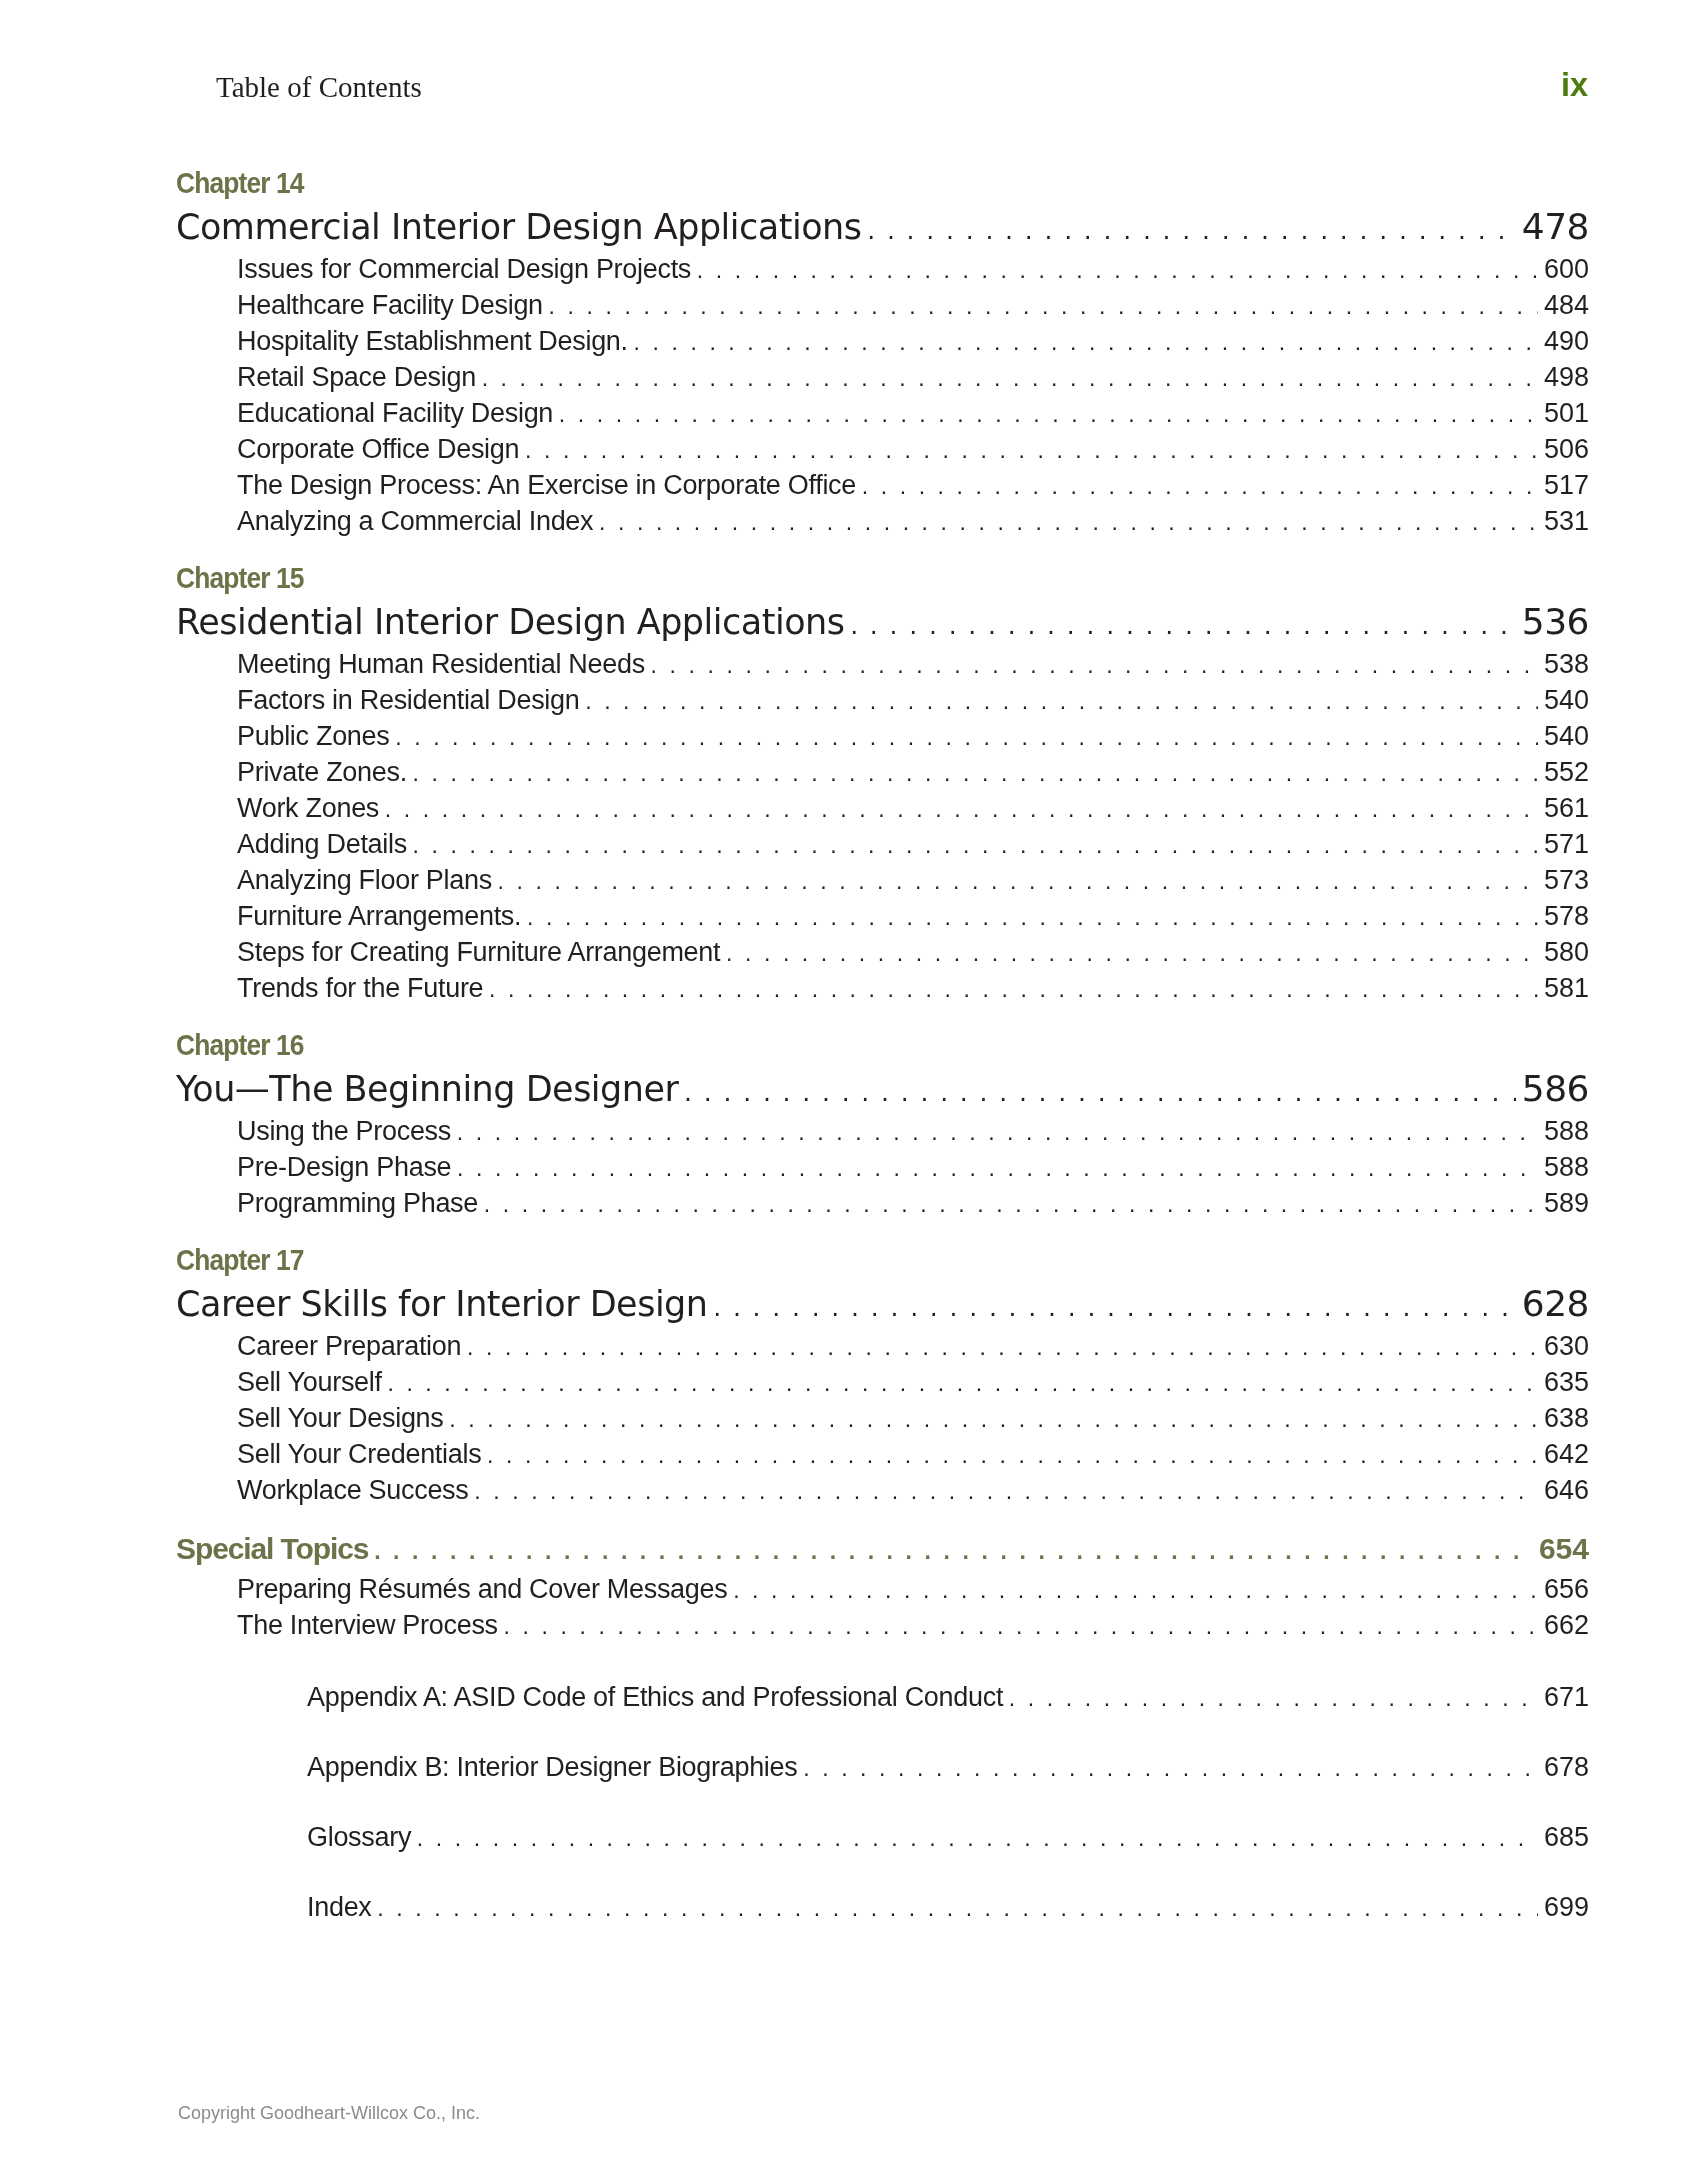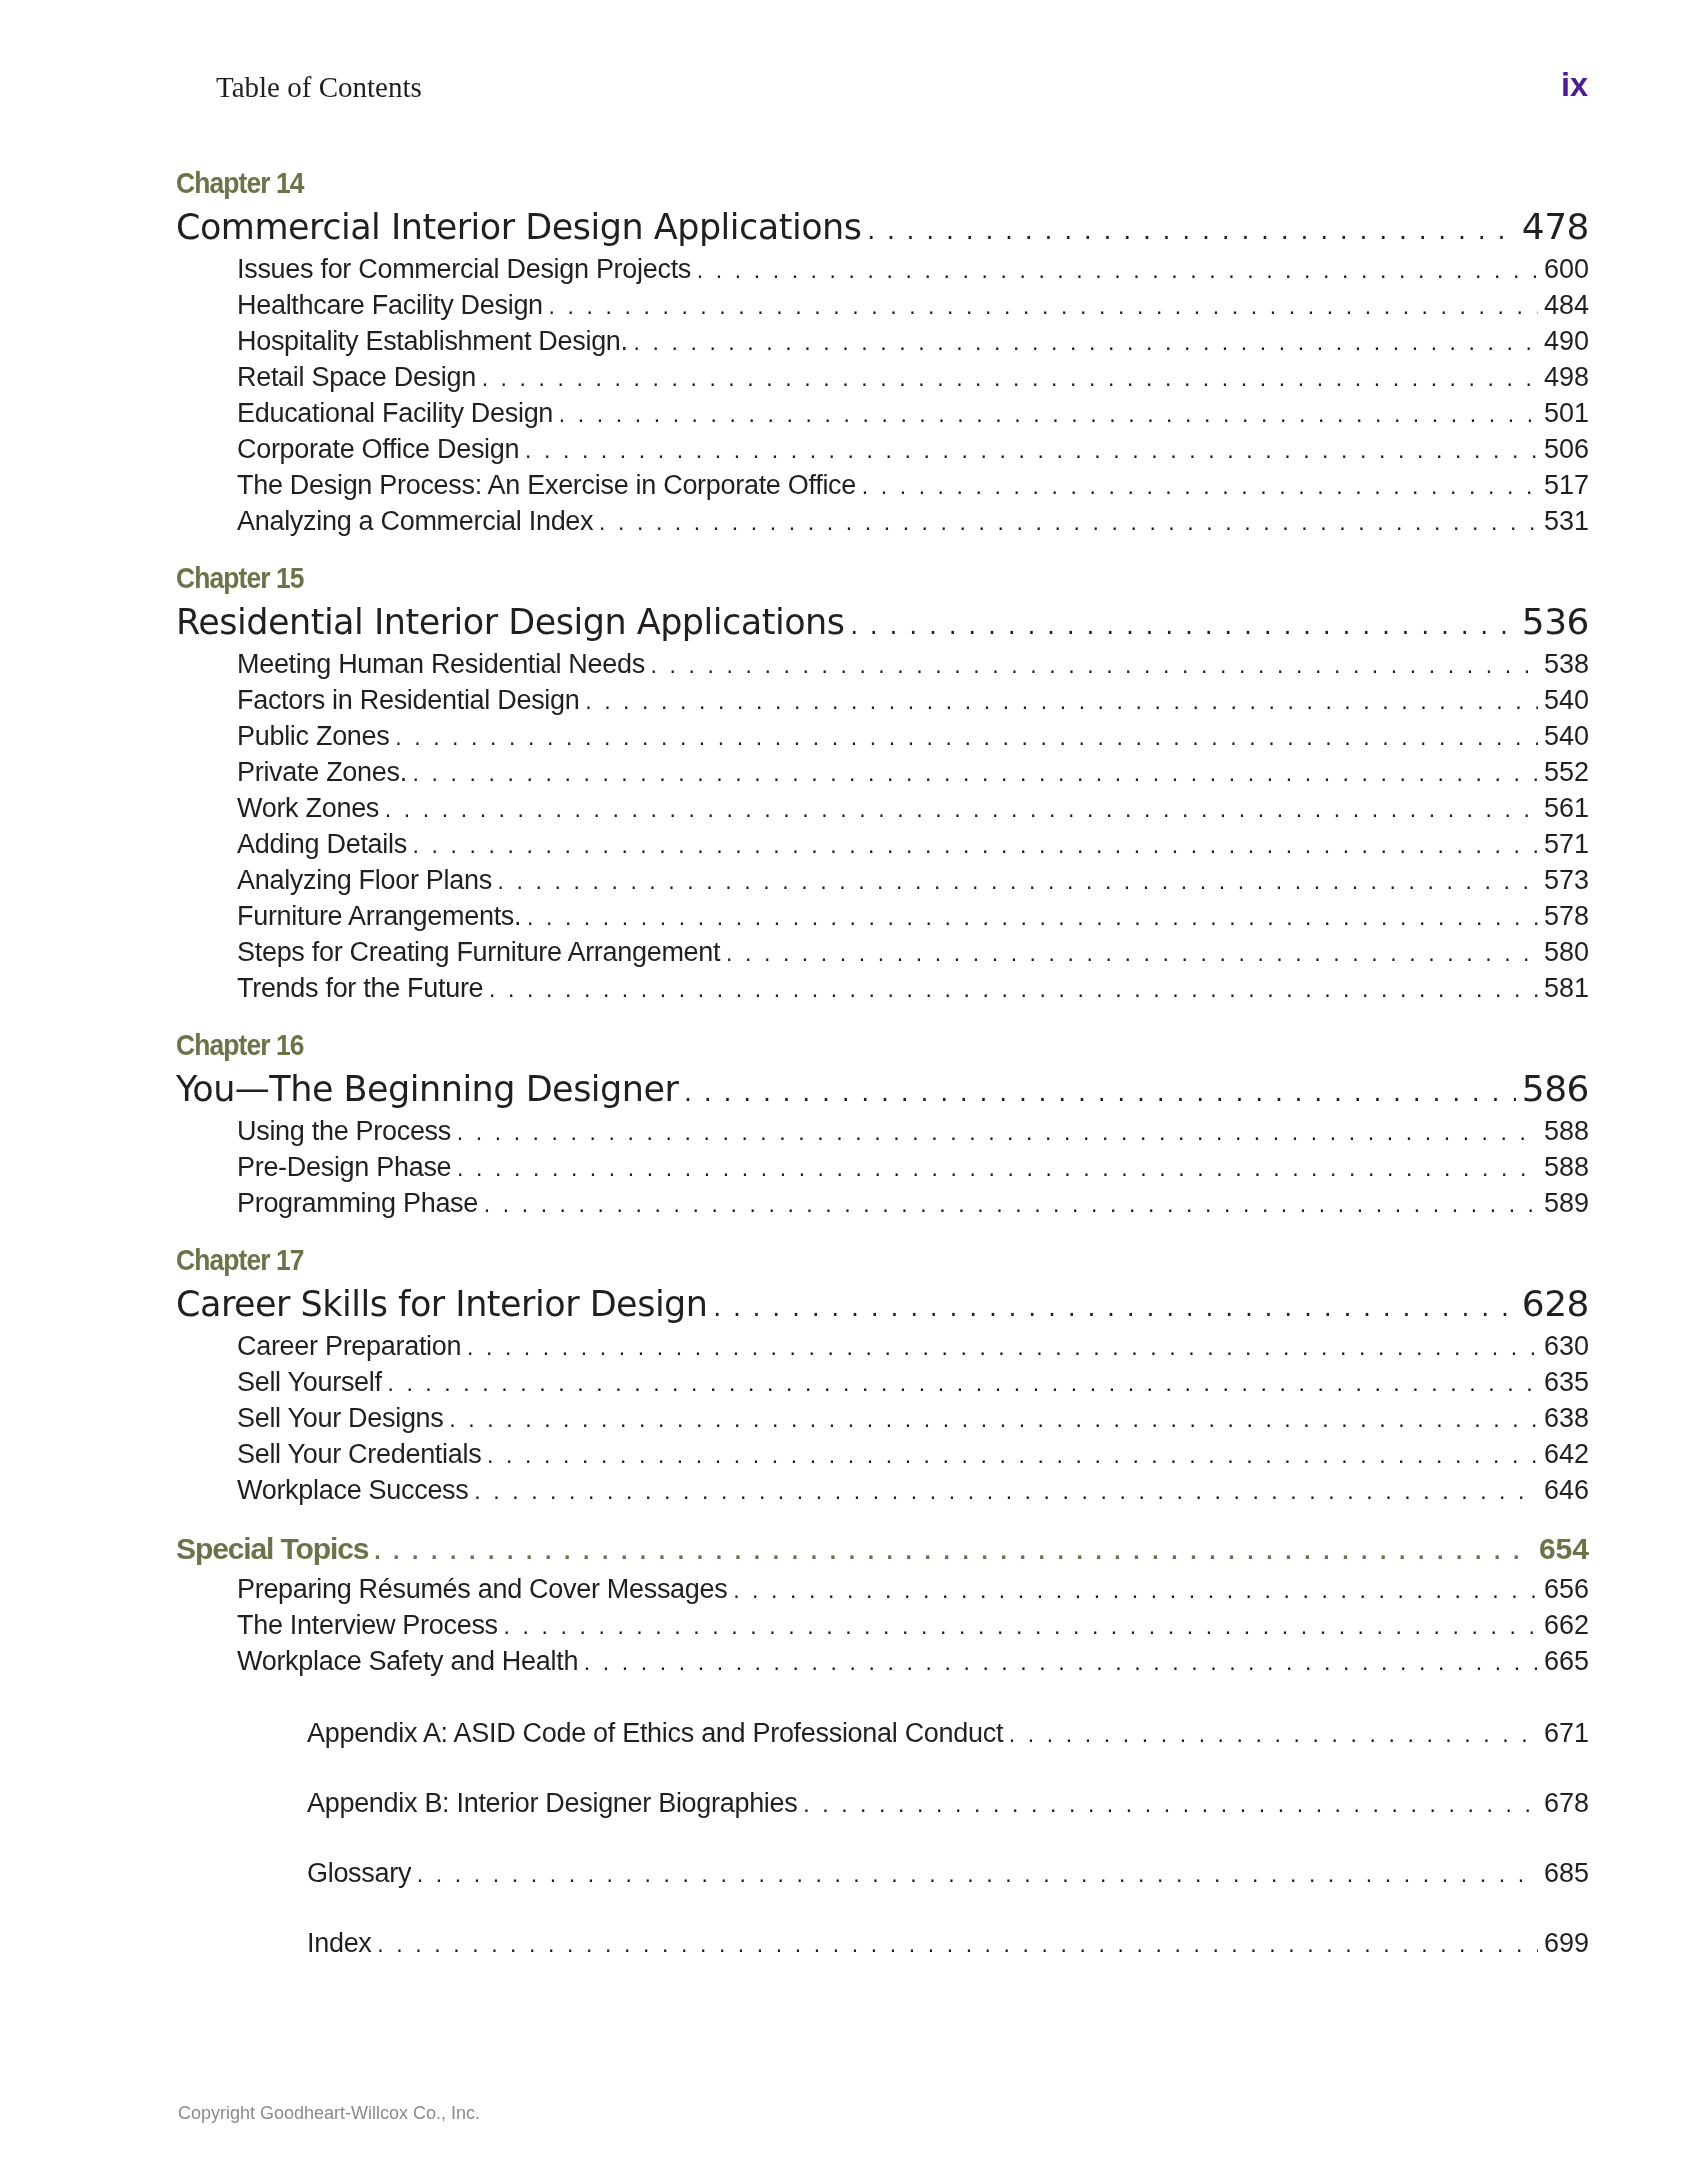--- a/index.html
+++ b/index.html
@@ -7,21 +7,21 @@
   .page { position: absolute; left: 0; top: 0; width: 1705px; height: 2182px; }
 
   .running-head {
     position: absolute; left: 176px; top: 71px;
     font-family: "Liberation Serif", "DejaVu Serif", serif;
     font-size: 29px; color: #231f20; margin-left: 40px;
   }
   .folio {
     position: absolute; right: 117px; top: 67px;
     font-family: "Liberation Sans", "DejaVu Sans", sans-serif;
-    font-size: 32.5px; font-weight: bold; color: #4c1d95;
+    font-size: 32.5px; font-weight: bold; color: #4d7c0f;
   }
 
   .toc { position: absolute; left: 176px; top: 163px; width: 1413px; }
 
   .chapter-label {
     font-family: "Liberation Sans", "DejaVu Sans", sans-serif;
     font-weight: bold; font-size: 30px; color: #6b7348;
     letter-spacing: -1px; transform: scaleX(0.88); transform-origin: left;
     height: 40px; line-height: 40px;
   }
@@ -263,25 +263,20 @@
       <div class="row item">
           <span class="label">Preparing Résumés and Cover Messages</span>
           <span class="leader"></span>
           <span class="page-num">656</span>
         </div>
       <div class="row item">
           <span class="label">The Interview Process</span>
           <span class="leader"></span>
           <span class="page-num">662</span>
         </div>
-      <div class="row item">
-          <span class="label">Workplace Safety and Health</span>
-          <span class="leader"></span>
-          <span class="page-num">665</span>
-        </div>
     </div>
 
     <div class="backmatter">
       <div class="row back-item">
           <span class="label">Appendix A: ASID Code of Ethics and Professional Conduct</span>
           <span class="leader"></span>
           <span class="page-num">671</span>
         </div>
       <div class="row back-item">
           <span class="label">Appendix B: Interior Designer Biographies</span>

